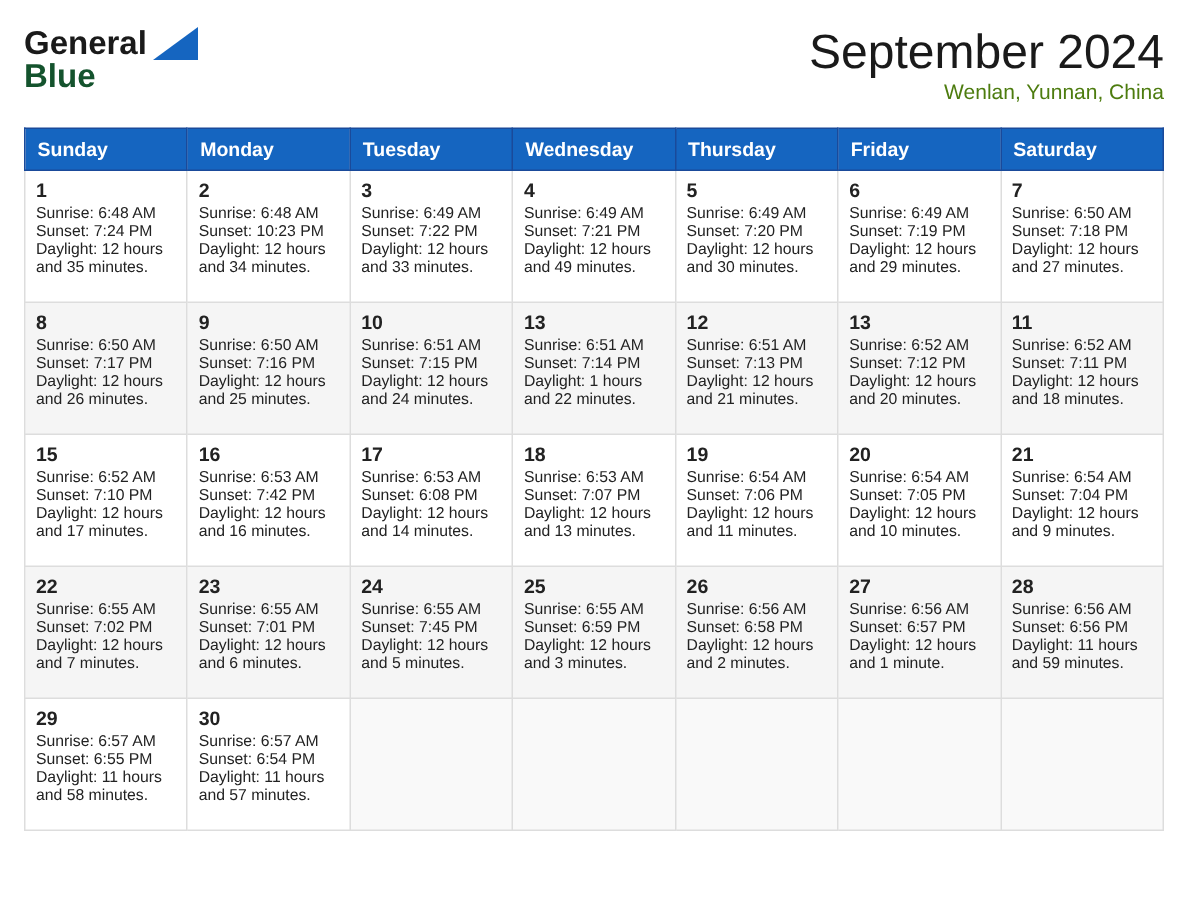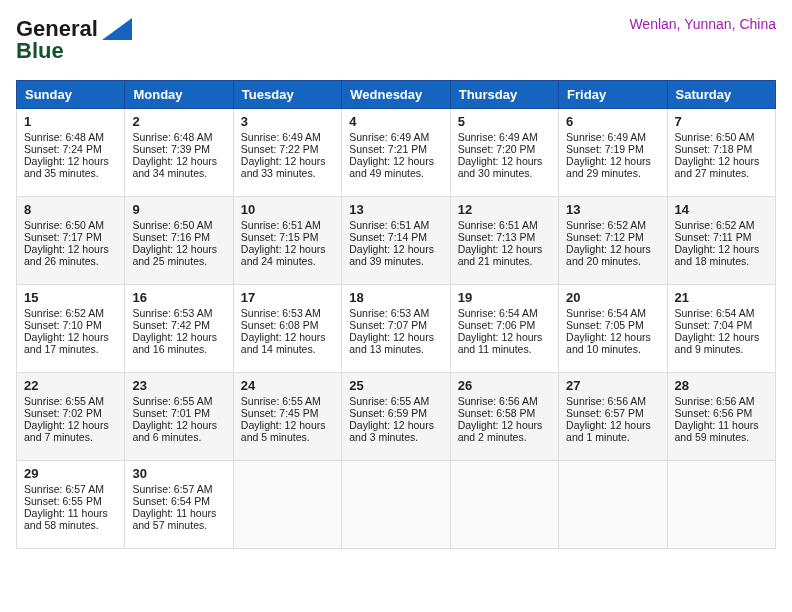--- a/index.html
+++ b/index.html
@@ -24,21 +24,21 @@
     .title-block {
       text-align: right;
     }
     .month-title {
       font-size: 32px;
       font-weight: normal;
       color: #1a1a1a;
     }
     .location {
       font-size: 14px;
-      color: #a21caf;
+      color: #4d7c0f;
     }
     .calendar {
       width: 100%;
       border-collapse: collapse;
       border: 1px solid #ccc;
       margin-top: 16px;
     }
     .calendar th {
       background: #1565c0;
       color: #fff;
@@ -78,20 +78,21 @@
   <div class="logo">
     <div style="display:flex;align-items:center;gap:4px;">
       <span style="font-size:22px;font-weight:bold;color:#1a1a1a;">General</span>
       <svg width="30" height="22" viewBox="0 0 30 22">
         <polygon points="0,22 30,0 30,22" fill="#1565c0"></polygon>
       </svg>
     </div>
     <span style="font-size:22px;font-weight:bold;color:#14532d;margin-top:-4px;text-align:center;">Blue</span>
   </div>
   <div class="title-block">
+    <div class="month-title">September 2024</div>
     <div class="location">Wenlan, Yunnan, China</div>
   </div>
 </div>
 
 <table class="calendar">
   <thead>
     <tr id="header-row">
         <th>Sunday</th>
         <th>Monday</th>
         <th>Tuesday</th>
@@ -105,21 +106,21 @@
       <tr>
         <td>
           <span class="day-num">1</span>
           <div>Sunrise: 6:48 AM</div>
           <div>Sunset: 7:24 PM</div>
           <div>Daylight: 12 hours and 35 minutes.</div>
         </td>
         <td>
           <span class="day-num">2</span>
           <div>Sunrise: 6:48 AM</div>
-          <div>Sunset: 7:39 PM</div>
+          <div>Sunset: 10:23 PM</div>
           <div>Daylight: 12 hours and 34 minutes.</div>
         </td>
         <td>
           <span class="day-num">3</span>
           <div>Sunrise: 6:49 AM</div>
           <div>Sunset: 7:22 PM</div>
           <div>Daylight: 12 hours and 33 minutes.</div>
         </td>
         <td>
           <span class="day-num">4</span>
@@ -162,36 +163,36 @@
         <td>
           <span class="day-num">10</span>
           <div>Sunrise: 6:51 AM</div>
           <div>Sunset: 7:15 PM</div>
           <div>Daylight: 12 hours and 24 minutes.</div>
         </td>
         <td>
           <span class="day-num">13</span>
           <div>Sunrise: 6:51 AM</div>
           <div>Sunset: 7:14 PM</div>
-          <div>Daylight: 12 hours and 39 minutes.</div>
+          <div>Daylight: 1 hours and 22 minutes.</div>
         </td>
         <td>
           <span class="day-num">12</span>
           <div>Sunrise: 6:51 AM</div>
           <div>Sunset: 7:13 PM</div>
           <div>Daylight: 12 hours and 21 minutes.</div>
         </td>
         <td>
           <span class="day-num">13</span>
           <div>Sunrise: 6:52 AM</div>
           <div>Sunset: 7:12 PM</div>
           <div>Daylight: 12 hours and 20 minutes.</div>
         </td>
         <td>
-          <span class="day-num">14</span>
+          <span class="day-num">11</span>
           <div>Sunrise: 6:52 AM</div>
           <div>Sunset: 7:11 PM</div>
           <div>Daylight: 12 hours and 18 minutes.</div>
         </td>
       </tr>
       <tr>
         <td>
           <span class="day-num">15</span>
           <div>Sunrise: 6:52 AM</div>
           <div>Sunset: 7:10 PM</div>

